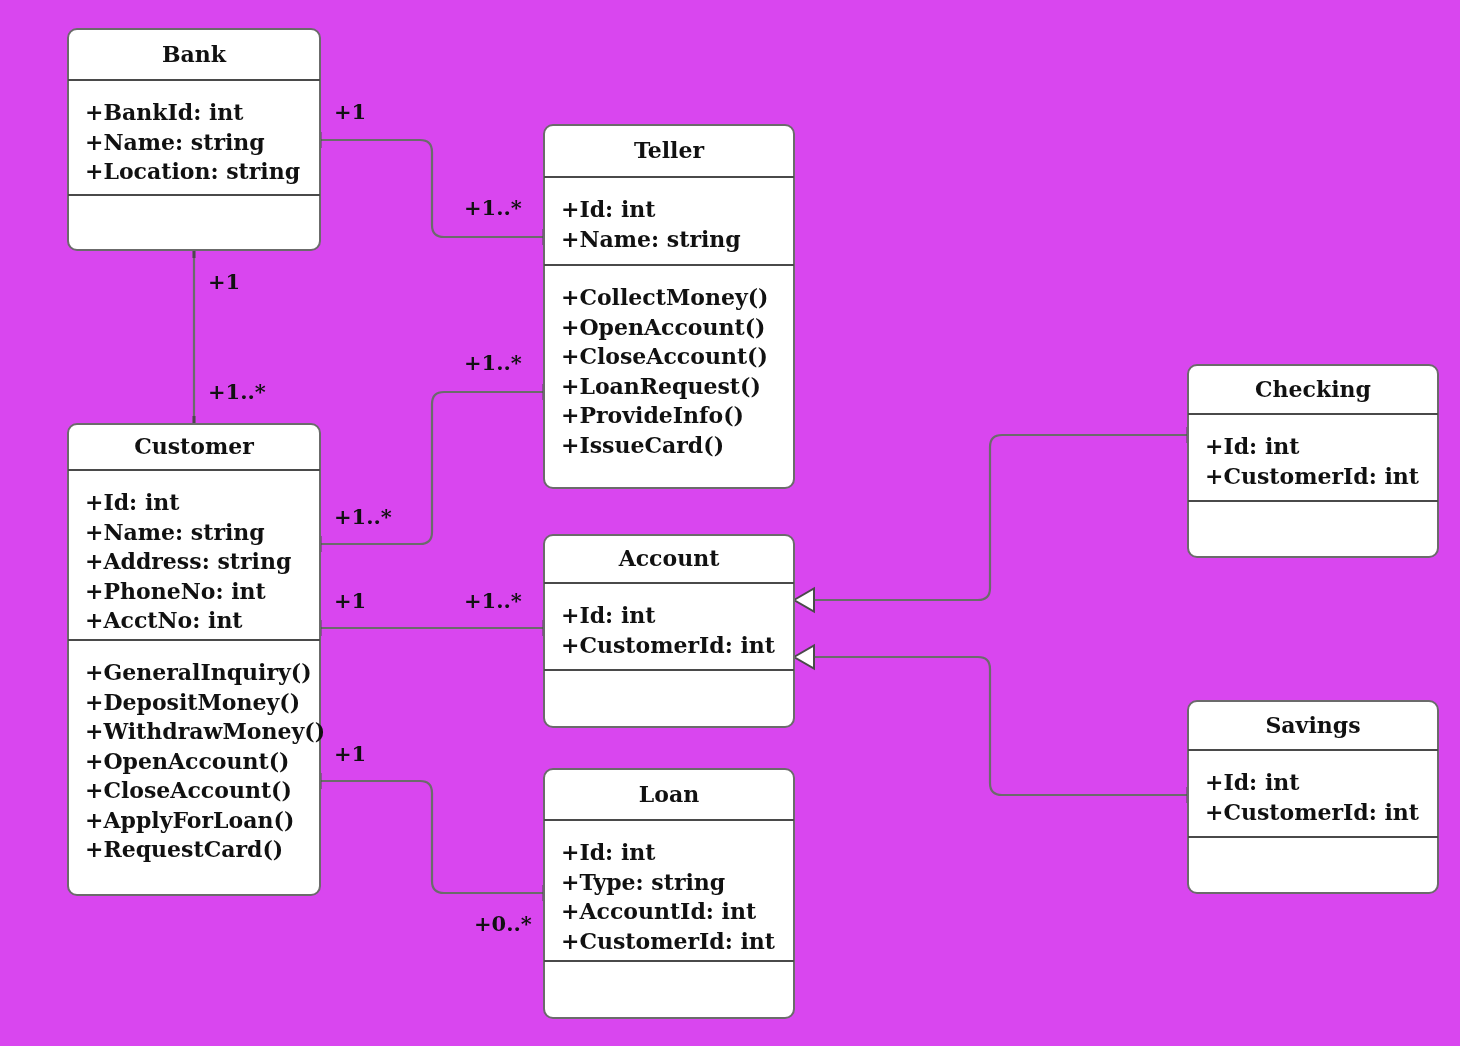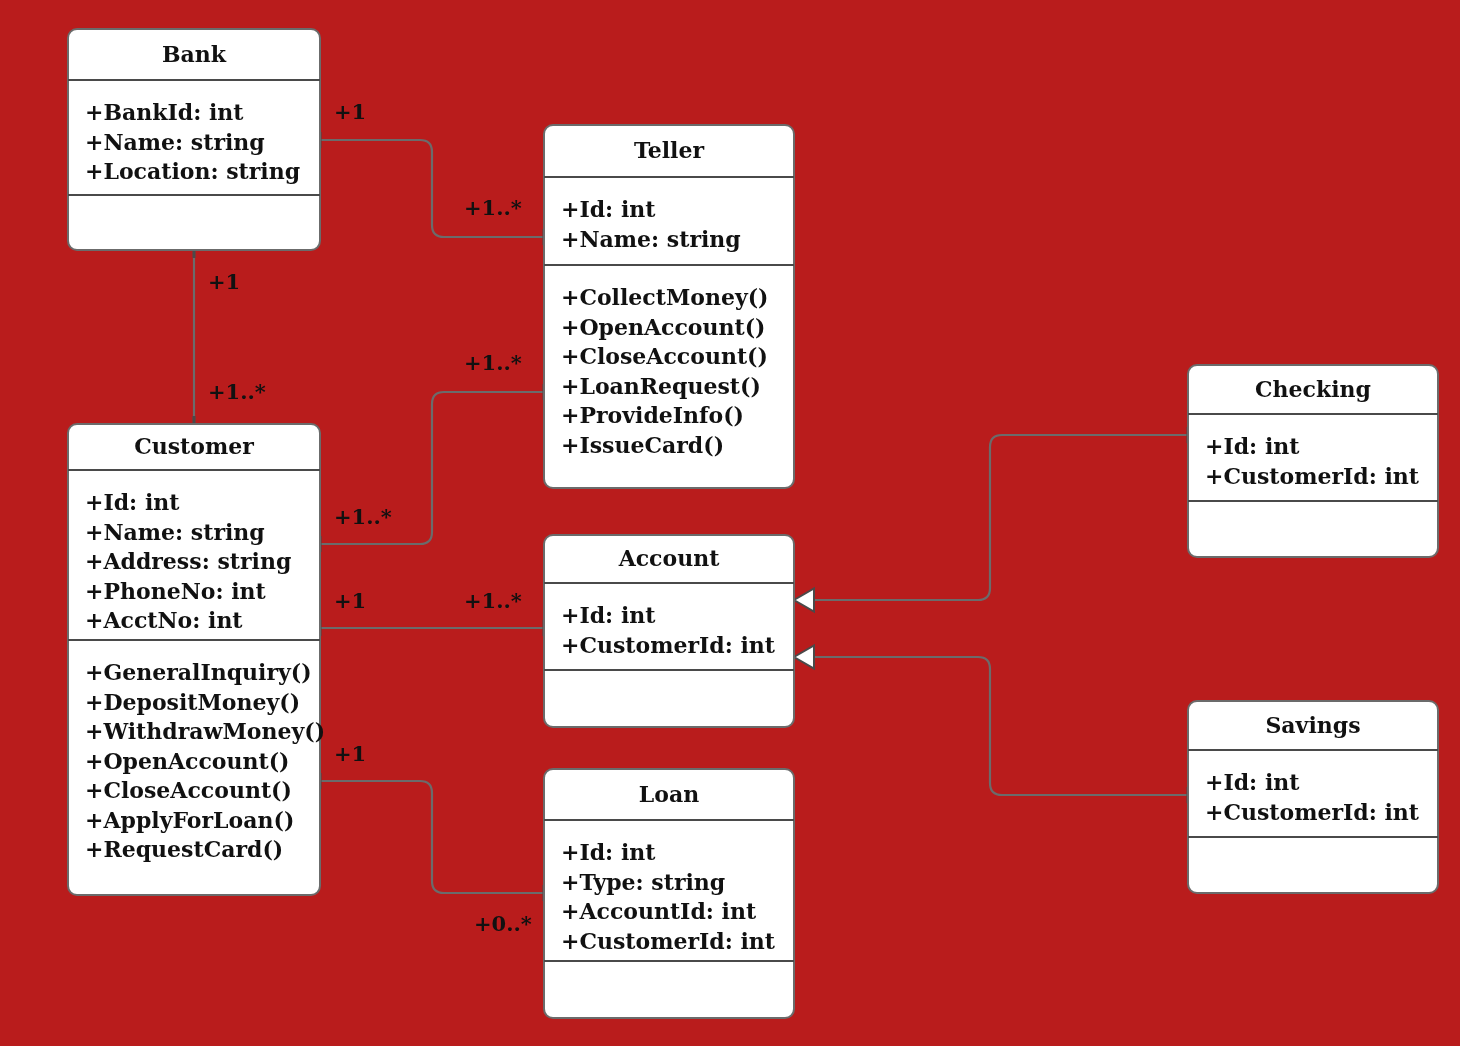--- a/index.html
+++ b/index.html
@@ -10,21 +10,21 @@
   body {
     width: 1478px;
     height: 1046px;
     font-family: "DejaVu Serif", "Liberation Serif", serif;
     overflow: hidden;
   }
   #diagram-root {
     position: relative;
     width: 1460px;
     height: 1046px;
-    background: #b91c1c;
+    background: #d946ef;
     text-decoration: underline;
   }
   svg.canvas {
     position: absolute;
     top: 0; left: 0;
     width: 1478px;
     height: 1046px;
   }
   .box-rect {
     fill: #ffffff;

